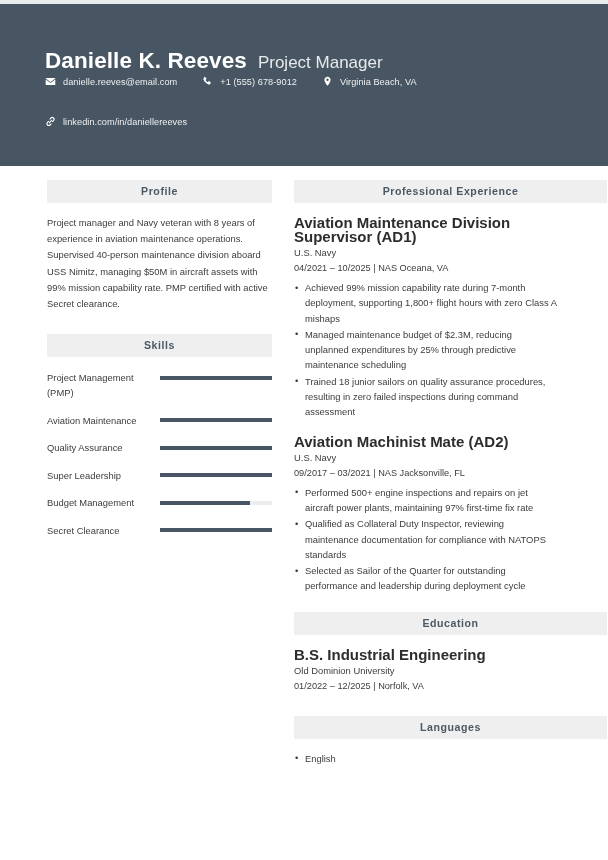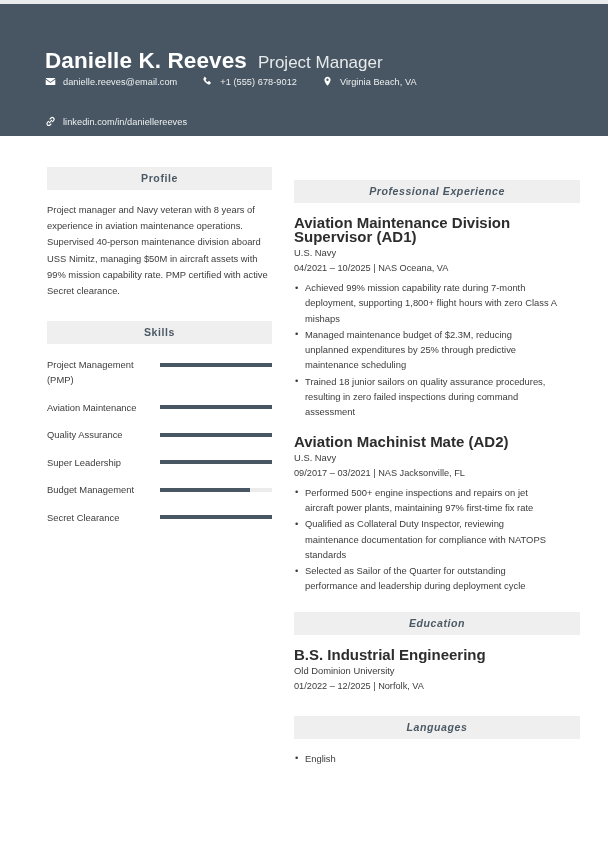--- a/index.html
+++ b/index.html
@@ -24,21 +24,21 @@
     width: 608px;
     height: 4px;
     background: #e9ebec;
   }
 
   
   .header {
     position: absolute;
     top: 4px; left: 0;
     width: 608px;
-    height: 132px;
+    height: 162px;
     background: #475662;
     color: #ffffff;
     padding: 0 45px;
   }
 
   .name-row {
     position: absolute;
     top: 44px;
     left: 45px;
     display: flex;
@@ -93,21 +93,21 @@
     position: absolute;
     top: 161px;
     left: 0;
     width: 608px;
     height: 699px;
     padding: 0;
   }
 
   .col-left {
     position: absolute;
-    top: 6px;
+    top: 19px;
     left: 47px;
     width: 225px;
   }
   .col-right {
     position: absolute;
     top: 19px;
     left: 294px;
     width: 264px;
   }
 
@@ -116,21 +116,21 @@
     background: #efefef;
     text-align: center;
     font-size: 10.6px;
     font-weight: bold;
     color: #4b5965;
     letter-spacing: 0.55px;
     padding: 5px 4px 5px;
     line-height: 13px;
   }
   .sec-head.sh-left  { width: 225px; }
-  .sec-head.sh-right { width: 286px; font-style: italic; }
+  .sec-head.sh-right { width: 313px; }
 
   .sec { margin-bottom: 0; }
 
   
   .profile-text {
     margin-top: 12px;
     font-size: 9.4px;
     line-height: 16.2px;
     color: #3c3c3c;
   }

